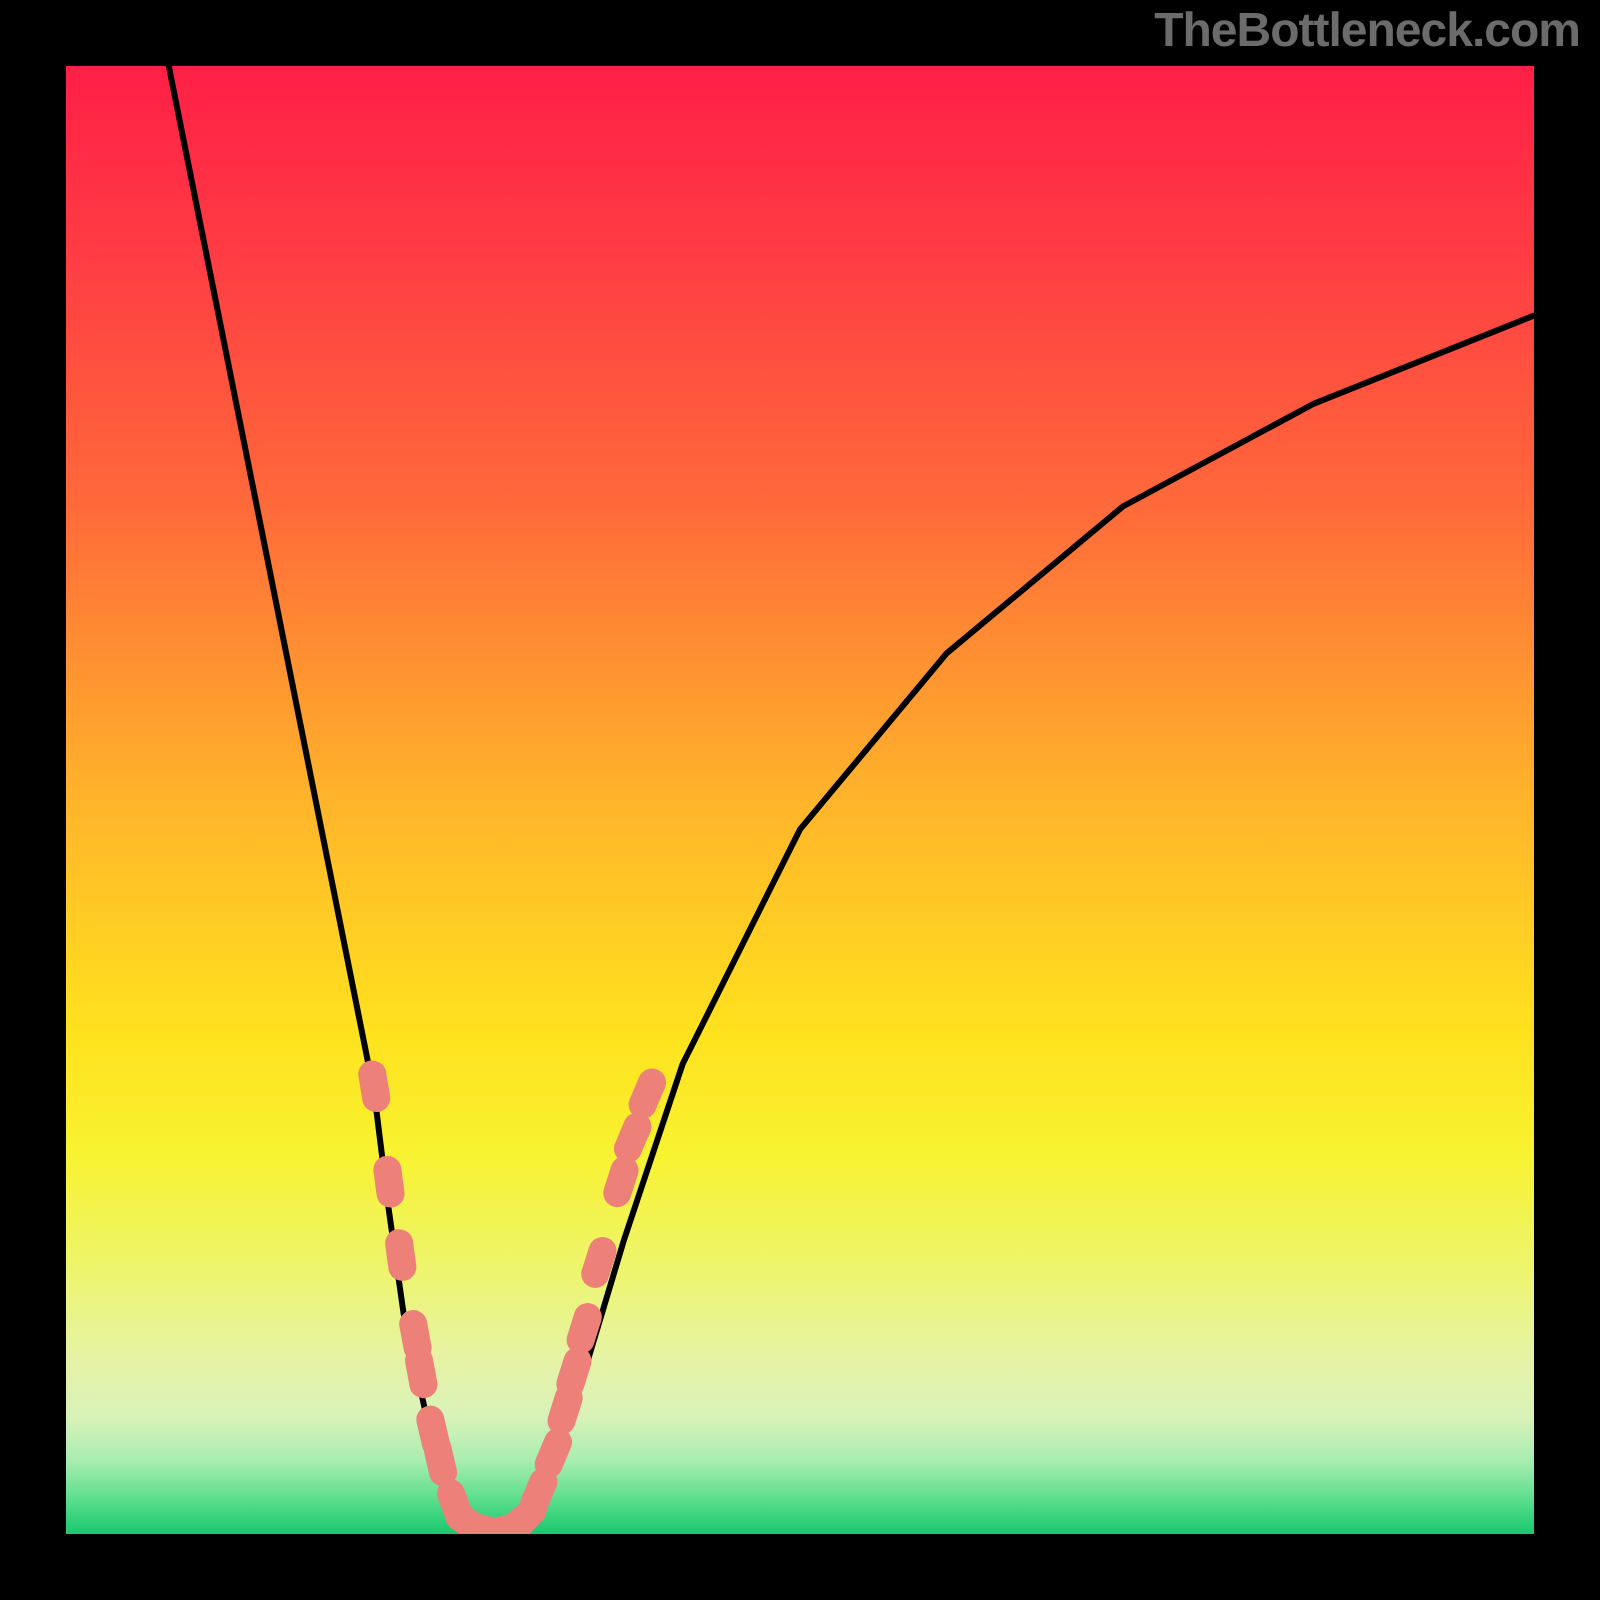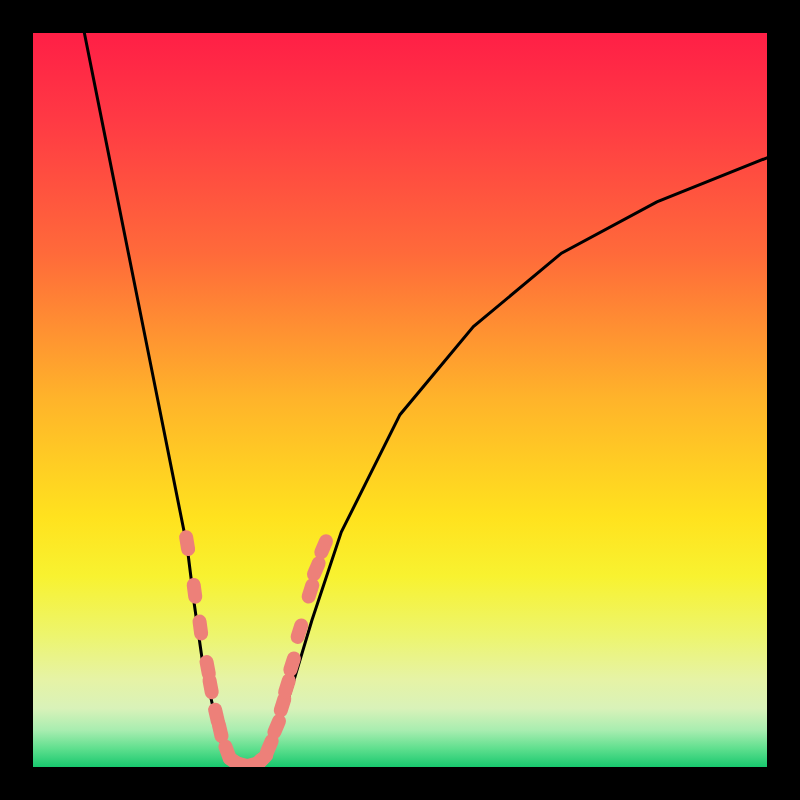--- a/index.html
+++ b/index.html
@@ -35,20 +35,21 @@
     user-select: none;
   }
   svg {
     display: block;
   }
 </style>
 </head>
 <body>
 
 <div class="stage">
+  <div class="watermark">TheBottleneck.com</div>
   <div class="plot-area">
     <svg id="chart-svg" width="734" height="734" viewBox="0 0 734 734" preserveAspectRatio="none">
       <defs>
         <linearGradient id="bg-grad" x1="0" y1="0" x2="0" y2="1">
             <stop offset="0.00%" stop-color="#ff1f46"></stop>
             <stop offset="12.00%" stop-color="#ff3a44"></stop>
             <stop offset="30.00%" stop-color="#ff6a3a"></stop>
             <stop offset="50.00%" stop-color="#ffb42a"></stop>
             <stop offset="66.00%" stop-color="#ffe21e"></stop>
             <stop offset="74.00%" stop-color="#f8f230"></stop>

